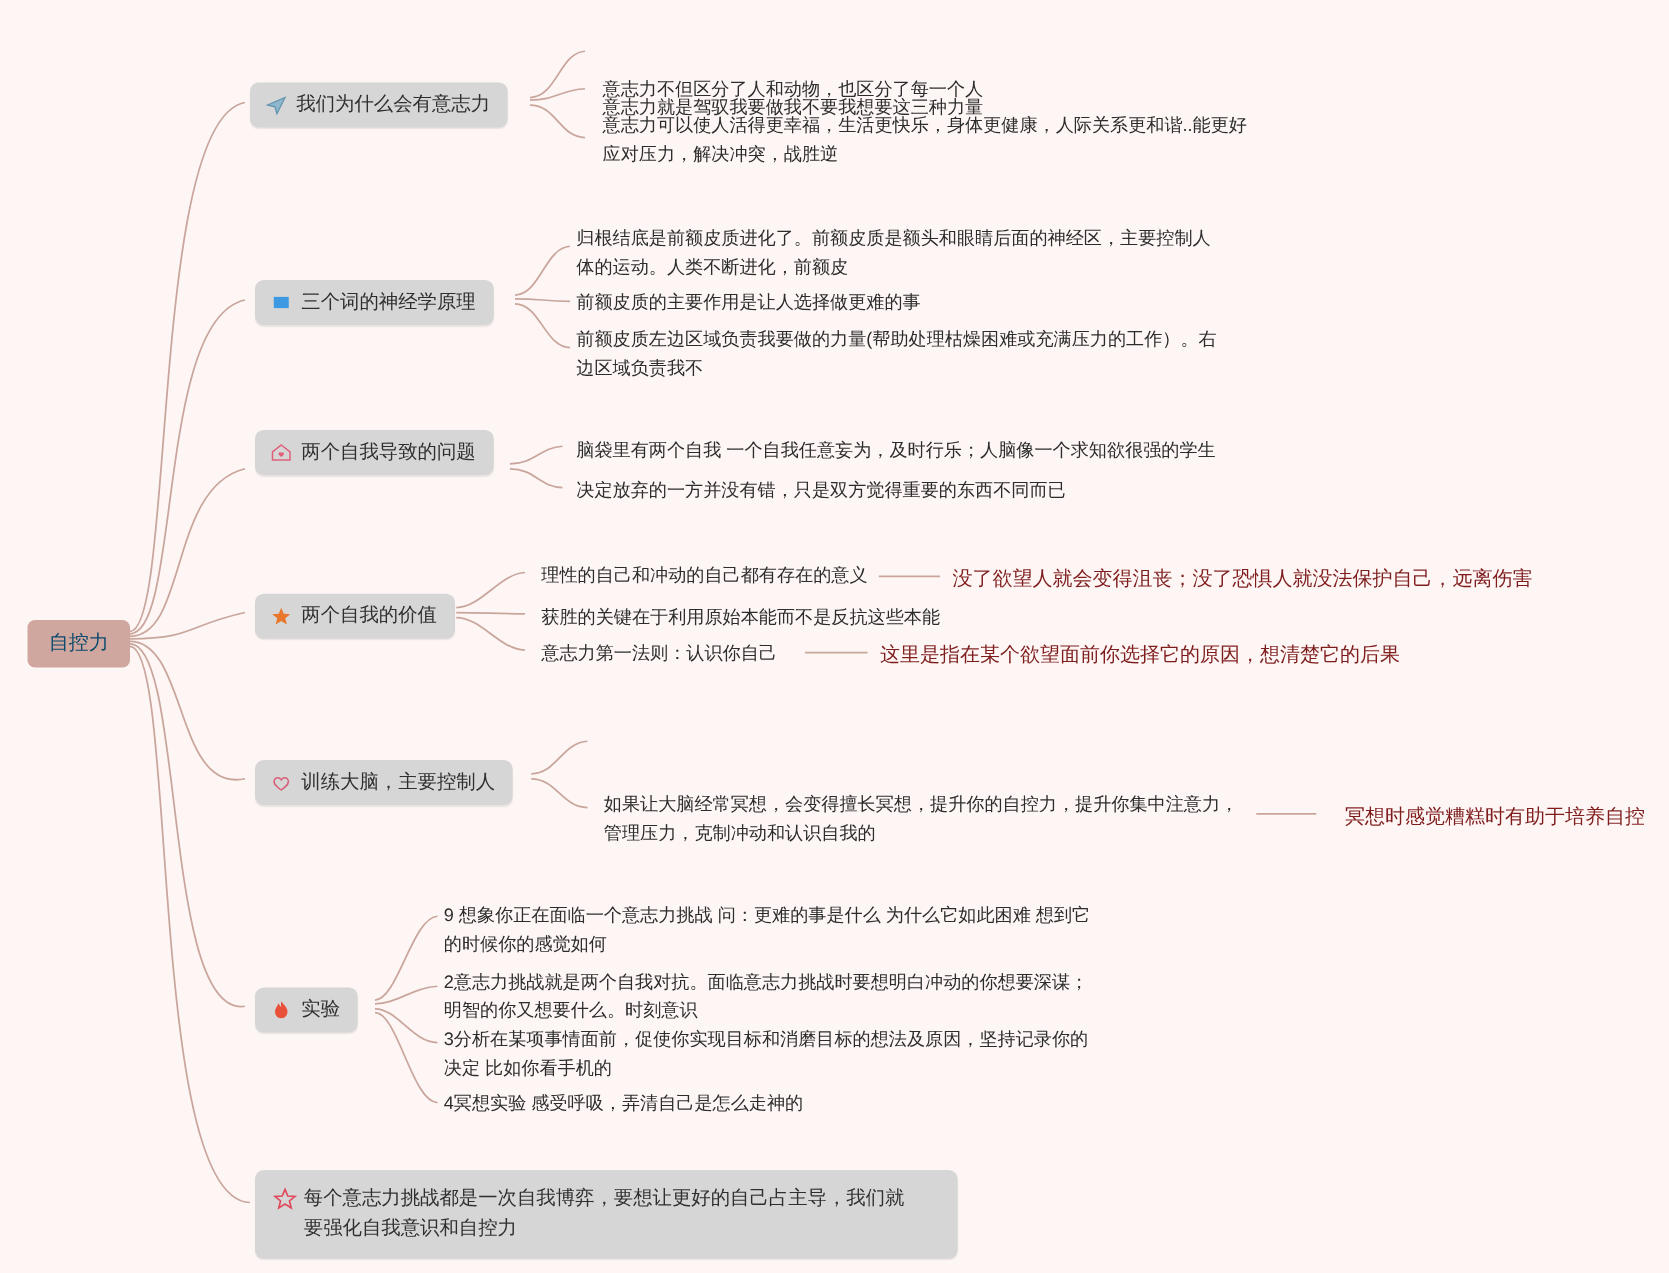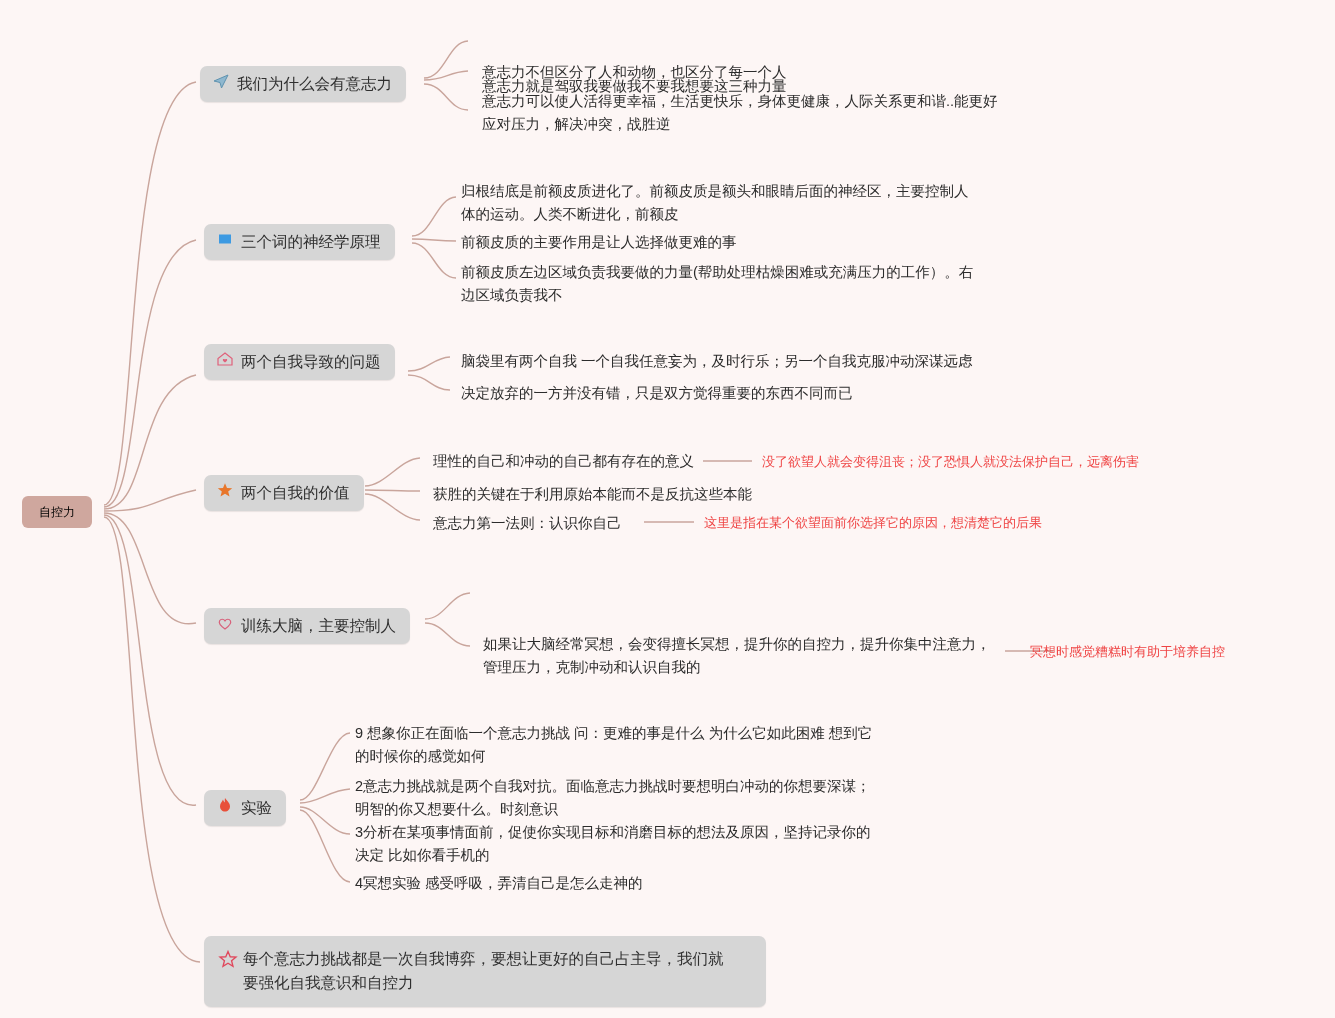--- a/index.html
+++ b/index.html
@@ -19,53 +19,54 @@
     width: 1335px; height: 1018px;
   }
   svg.links {
     position: absolute; left: 0; top: 0;
     width: 1335px; height: 1018px;
     pointer-events: none;
   }
   .node {
     position: absolute;
     display: flex;
+    align-items: center;
     gap: 7px;
     padding: 6px 14px 7px 12px;
     border-radius: 7px;
     font-size: 15.5px;
     line-height: 1.5;
     white-space: nowrap;
   }
   .root {
     background: #cfa79e;
-    color: #000000;
+    color: #0c4a6e;
     border-radius: 6px;
-    font-size: 12px;
+    font-size: 16px;
     padding: 7px 17px;
     left: 22px; top: 496px;
   }
   .l1 {
     background: #d6d6d6;
     color: #2f2f2f;
     box-shadow: 0 1px 1px rgba(0,0,0,0.08);
   }
   .l1.wrap { white-space: normal; width: 560px; line-height: 1.55; align-items: flex-start; }
   .leaf {
     position: absolute;
     font-size: 14.5px;
     line-height: 1.62;
     color: #2c2c2c;
     white-space: pre-line;
   }
   .leaf2 {
     position: absolute;
-    font-size: 13px;
+    font-size: 16px;
     line-height: 1.62;
-    color: #ef4444;
+    color: #7f1d1d;
     white-space: pre-line;
   }
   .icon { display: inline-block; width: 18px; height: 18px; flex: 0 0 18px; position: relative; }
   .icon svg { display: block; }
   .nlabel { display: inline-block; }
 </style>
 </head>
 <body>
 
 <div id="canvas">
@@ -143,21 +144,21 @@
 
   <div class="node l1" style="left:204px; top:344px;">
     <span class="icon">
       <svg width="18" height="18" viewBox="0 0 18 18">
           <path d="M9 3 L16 8.5 V15 H2 V8.5 Z" fill="none" stroke="#e0607a" stroke-width="1.2"></path>
           <path d="M9 12.6 C 7 11, 6.2 9.9, 7.2 9.1 C 8 8.5, 9 9.4, 9 9.4 C 9 9.4, 10 8.5, 10.8 9.1 C 11.8 9.9, 11 11, 9 12.6 Z" fill="#e0607a"></path>
         </svg>
     </span>
     <span class="nlabel">两个自我导致的问题</span>
   </div>
-  <div class="leaf" style="left:461px; top:350px; width:560px;">脑袋里有两个自我 一个自我任意妄为，及时行乐；另一个自我克服冲动深谋远虑</div>
+  <div class="leaf" style="left:461px; top:350px; width:560px;">脑袋里有两个自我 一个自我任意妄为，及时行乐；人脑像一个求知欲很强的学生</div>
   <div class="leaf" style="left:461px; top:382px; width:560px;">决定放弃的一方并没有错，只是双方觉得重要的东西不同而已</div>
 
   <div class="node l1" style="left:204px; top:475px;">
     <span class="icon">
       <svg width="18" height="18" viewBox="0 0 18 18">
           <path d="M9 2.2 L11 7 L16.2 7.3 L12.2 10.6 L13.5 15.6 L9 12.8 L4.5 15.6 L5.8 10.6 L1.8 7.3 L7 7 Z" fill="#e8762b"></path>
         </svg>
     </span>
     <span class="nlabel">两个自我的价值</span>
   </div>
@@ -170,21 +171,21 @@
   <div class="node l1" style="left:204px; top:608px;">
     <span class="icon">
       <svg width="18" height="18" viewBox="0 0 18 18">
           <path d="M9 15 C 4 11.4, 2.2 9.2, 3.6 6.8 C 4.8 4.7, 7.6 4.8, 9 6.9 C 10.4 4.8, 13.2 4.7, 14.4 6.8 C 15.8 9.2, 14 11.4, 9 15 Z" fill="none" stroke="#d8607a" stroke-width="1.2"></path>
         </svg>
     </span>
     <span class="nlabel">训练大脑，主要控制人</span>
   </div>
   <div class="leaf" style="left:483px; top:633px; width:530px;">如果让大脑经常冥想，会变得擅长冥想，提升你的自控力，提升你集中注意力，
 管理压力，克制冲动和认识自我的</div>
-  <div class="leaf2" style="left:1030px; top:641px; width:260px;">冥想时感觉糟糕时有助于培养自控</div>
+  <div class="leaf2" style="left:1076px; top:641px; width:260px;">冥想时感觉糟糕时有助于培养自控</div>
 
   <div class="node l1" style="left:204px; top:790px;">
     <span class="icon">
       <svg width="18" height="18" viewBox="0 0 18 18">
           <path d="M9 2 C 11.5 5.5, 14 7, 14 10.3 C 14 13.4, 11.8 15.6, 9 15.6 C 6.2 15.6, 4 13.4, 4 10.3 C 4 7.6, 6 6, 7 3.6 C 7.6 5.4, 8.3 6, 9 6.6 C 8.6 4.8, 8.8 3.4, 9 2 Z" fill="#e8503a"></path>
         </svg>
     </span>
     <span class="nlabel">实验</span>
   </div>
   <div class="leaf" style="left:355px; top:722px; width:520px;">9 想象你正在面临一个意志力挑战 问：更难的事是什么 为什么它如此困难 想到它

